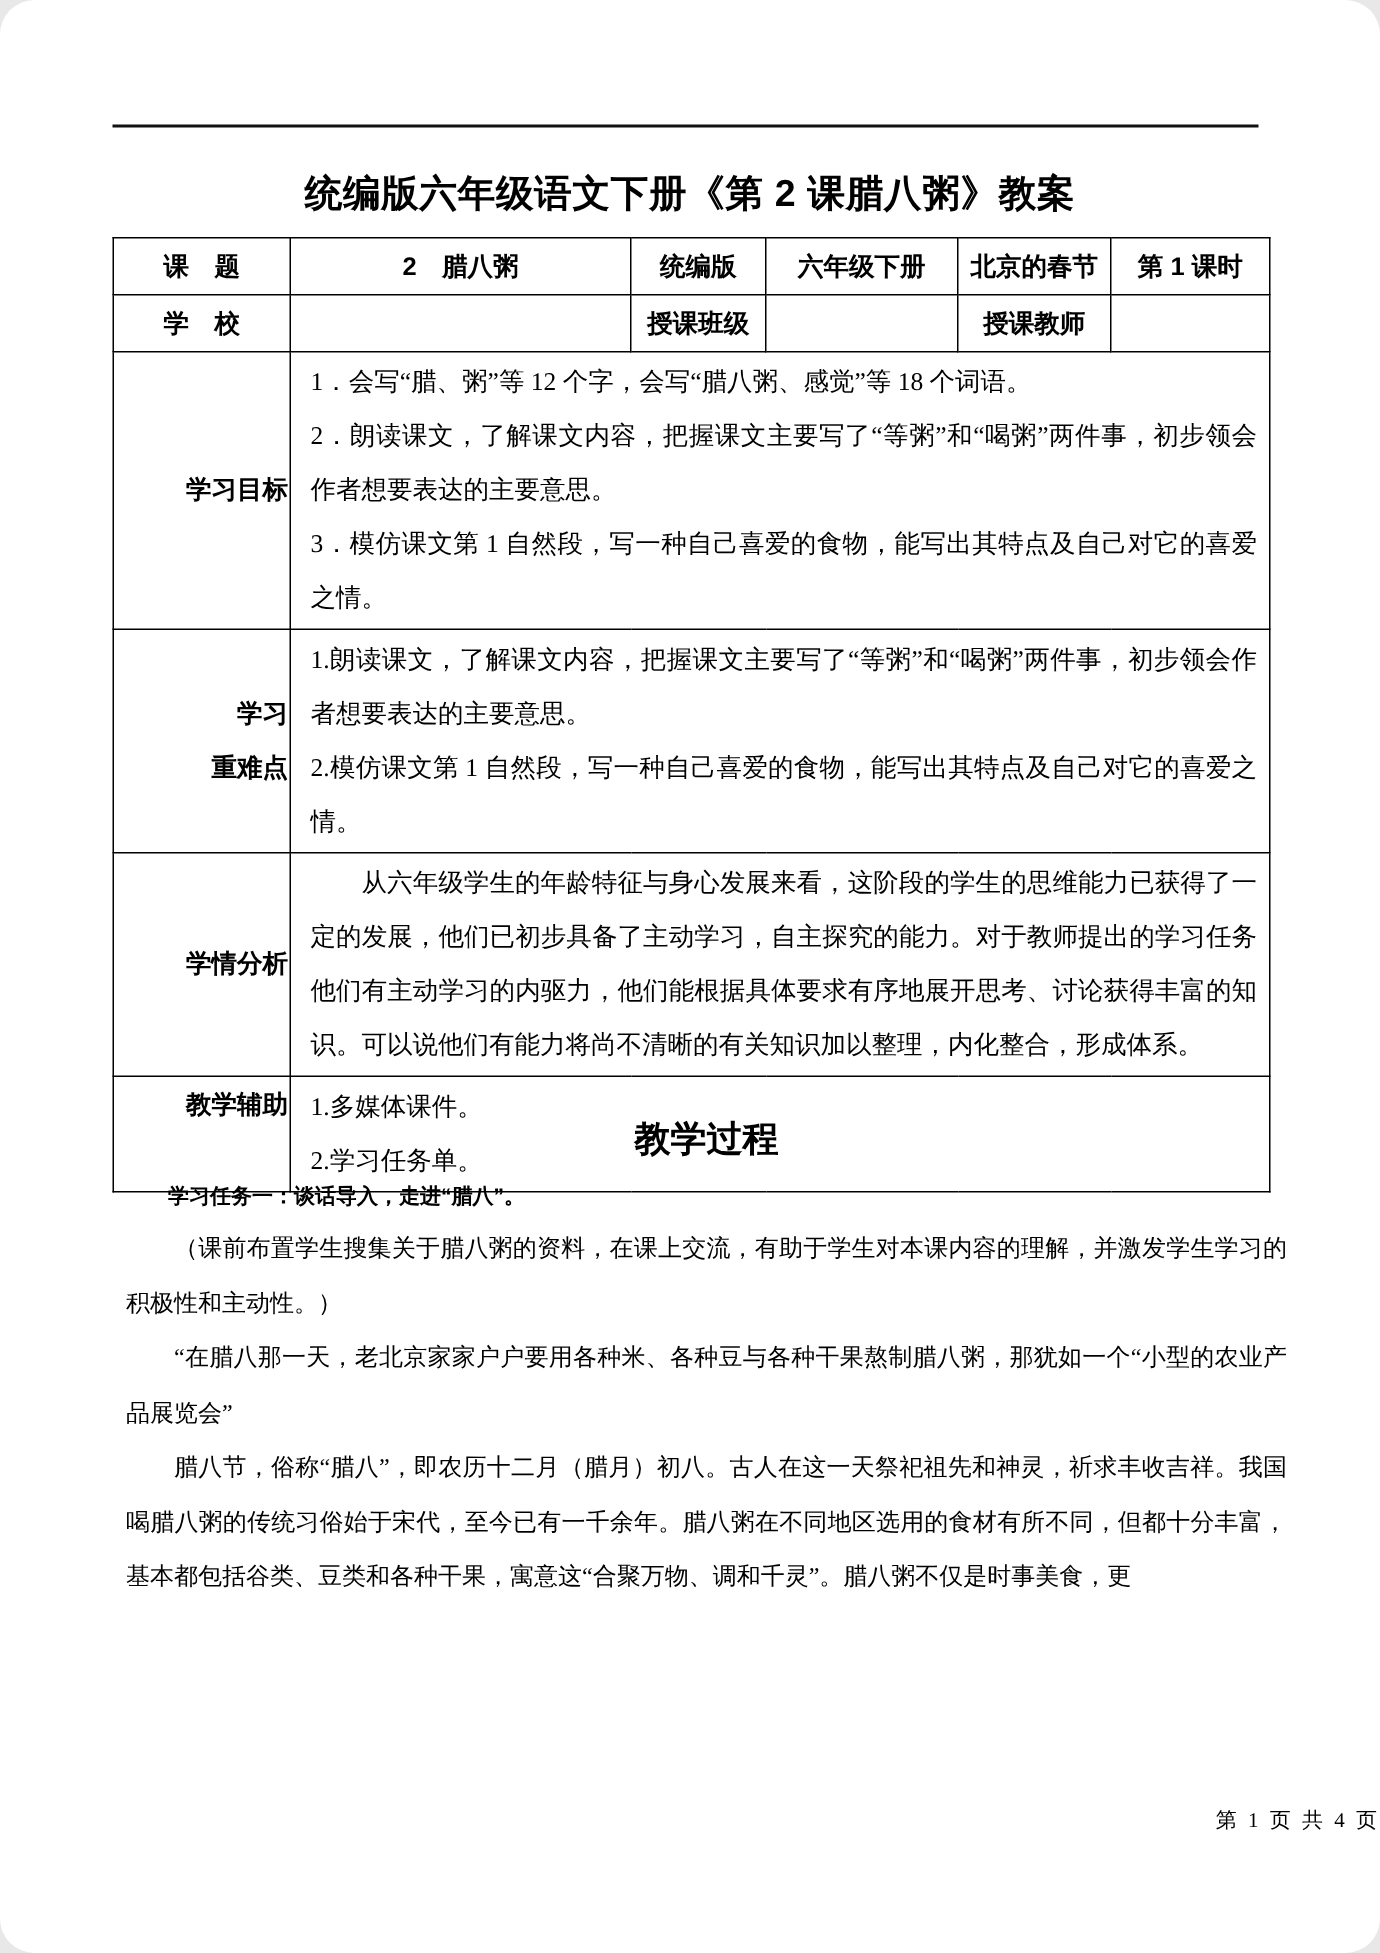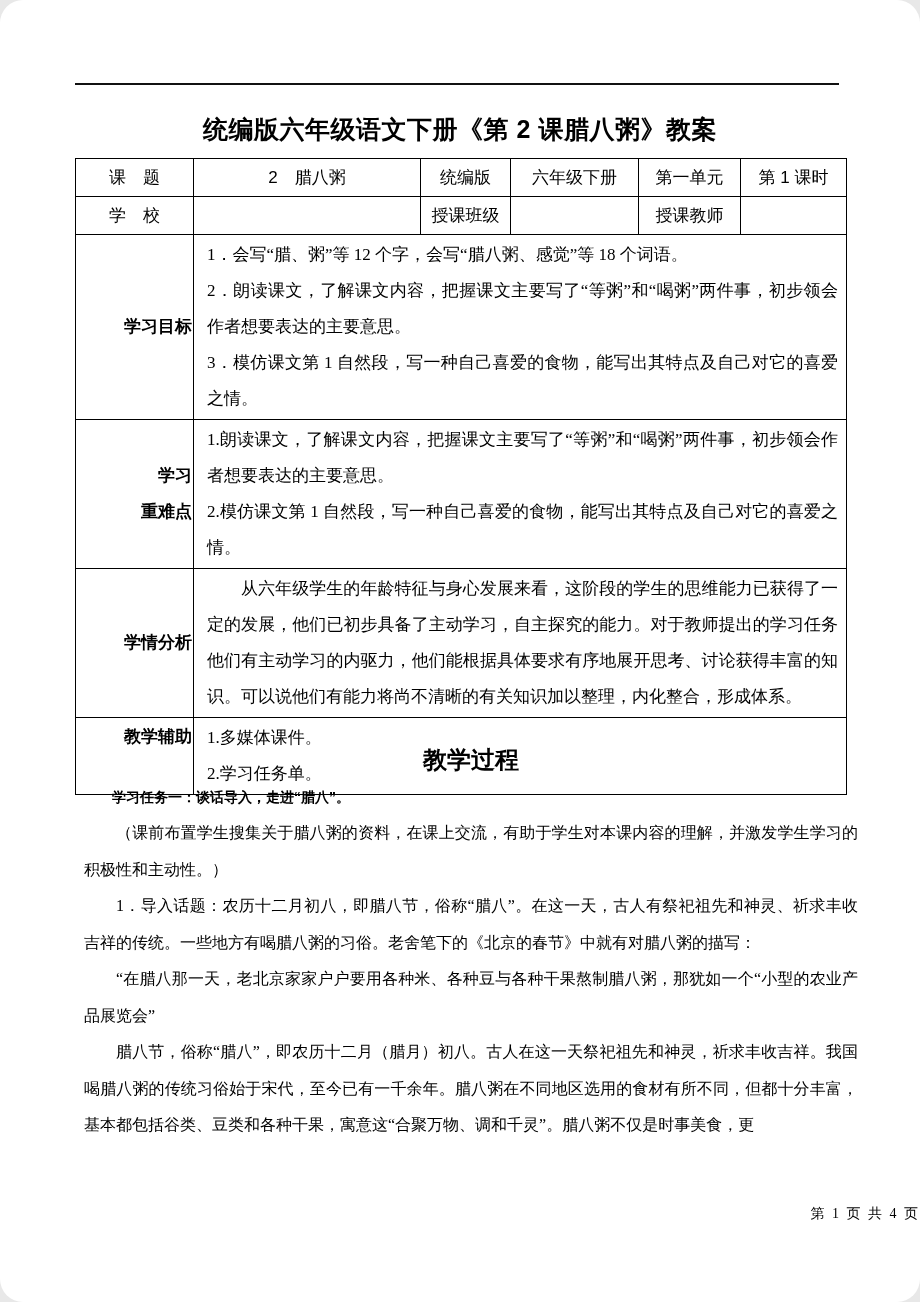--- a/index.html
+++ b/index.html
@@ -30,21 +30,21 @@
     border:1.5px solid #000;
   }
   table.info td{
     border:1px solid #000;
     vertical-align:middle;
     overflow:hidden;
   }
   td.hd{
     text-align:center;
     font-family:"Liberation Sans","DejaVu Sans",sans-serif;
-    font-weight:normal;font-size:17px;
+    font-weight:bold;font-size:17px;
   }
   td.lbl{
     text-align:right;
     font-family:"Liberation Sans","DejaVu Sans",sans-serif;
     font-weight:bold;font-size:17px;line-height:36px;
   }
   td.lbl.toplbl{vertical-align:top;}
   td.content{
     font-size:17px;line-height:36px;
     text-align:justify;
@@ -94,21 +94,21 @@
       <col style="width:128px">
         <col style="width:102px">
         <col style="width:106px">
     </colgroup>
     <tbody>
       <tr class="r-small">
         <td class="hd">课　题</td>
         <td class="hd">2　腊八粥</td>
         <td class="hd">统编版</td>
         <td class="hd">六年级下册</td>
-        <td class="hd">第一单元</td>
+        <td class="hd">北京的春节</td>
         <td class="hd">第 1 课时</td>
       </tr>
       <tr class="r-small">
         <td class="hd">学　校</td>
         <td class="hd"></td>
         <td class="hd">授课班级</td>
         <td class="hd"></td>
         <td class="hd">授课教师</td>
         <td class="hd"></td>
       </tr>
@@ -143,20 +143,19 @@
           <p>2.学习任务单。</p>
         </td>
       </tr>
     </tbody>
   </table>
 
   <div class="body-text">
     <p class="section-title">教学过程</p>
     <p class="task-heading">学习任务一：谈话导入，走进“腊八”。</p>
     <p class="para">（课前布置学生搜集关于腊八粥的资料，在课上交流，有助于学生对本课内容的理解，并激发学生学习的积极性和主动性。）</p>
-    <p class="para">1．导入话题：农历十二月初八，即腊八节，俗称“腊八”。在这一天，古人有祭祀祖先和神灵、祈求丰收吉祥的传统。一些地方有喝腊八粥的习俗。老舍笔下的《北京的春节》中就有对腊八粥的描写：</p>
     <p class="para">“在腊八那一天，老北京家家户户要用各种米、各种豆与各种干果熬制腊八粥，那犹如一个“小型的农业产品展览会”</p>
     <p class="para">腊八节，俗称“腊八”，即农历十二月（腊月）初八。古人在这一天祭祀祖先和神灵，祈求丰收吉祥。我国喝腊八粥的传统习俗始于宋代，至今已有一千余年。腊八粥在不同地区选用的食材有所不同，但都十分丰富，基本都包括谷类、豆类和各种干果，寓意这“合聚万物、调和千灵”。腊八粥不仅是时事美食，更</p>
   </div>
 
   <div class="page-footer">第 1 页 共 4 页</div>
 
 </div>
 
 </body></html>

